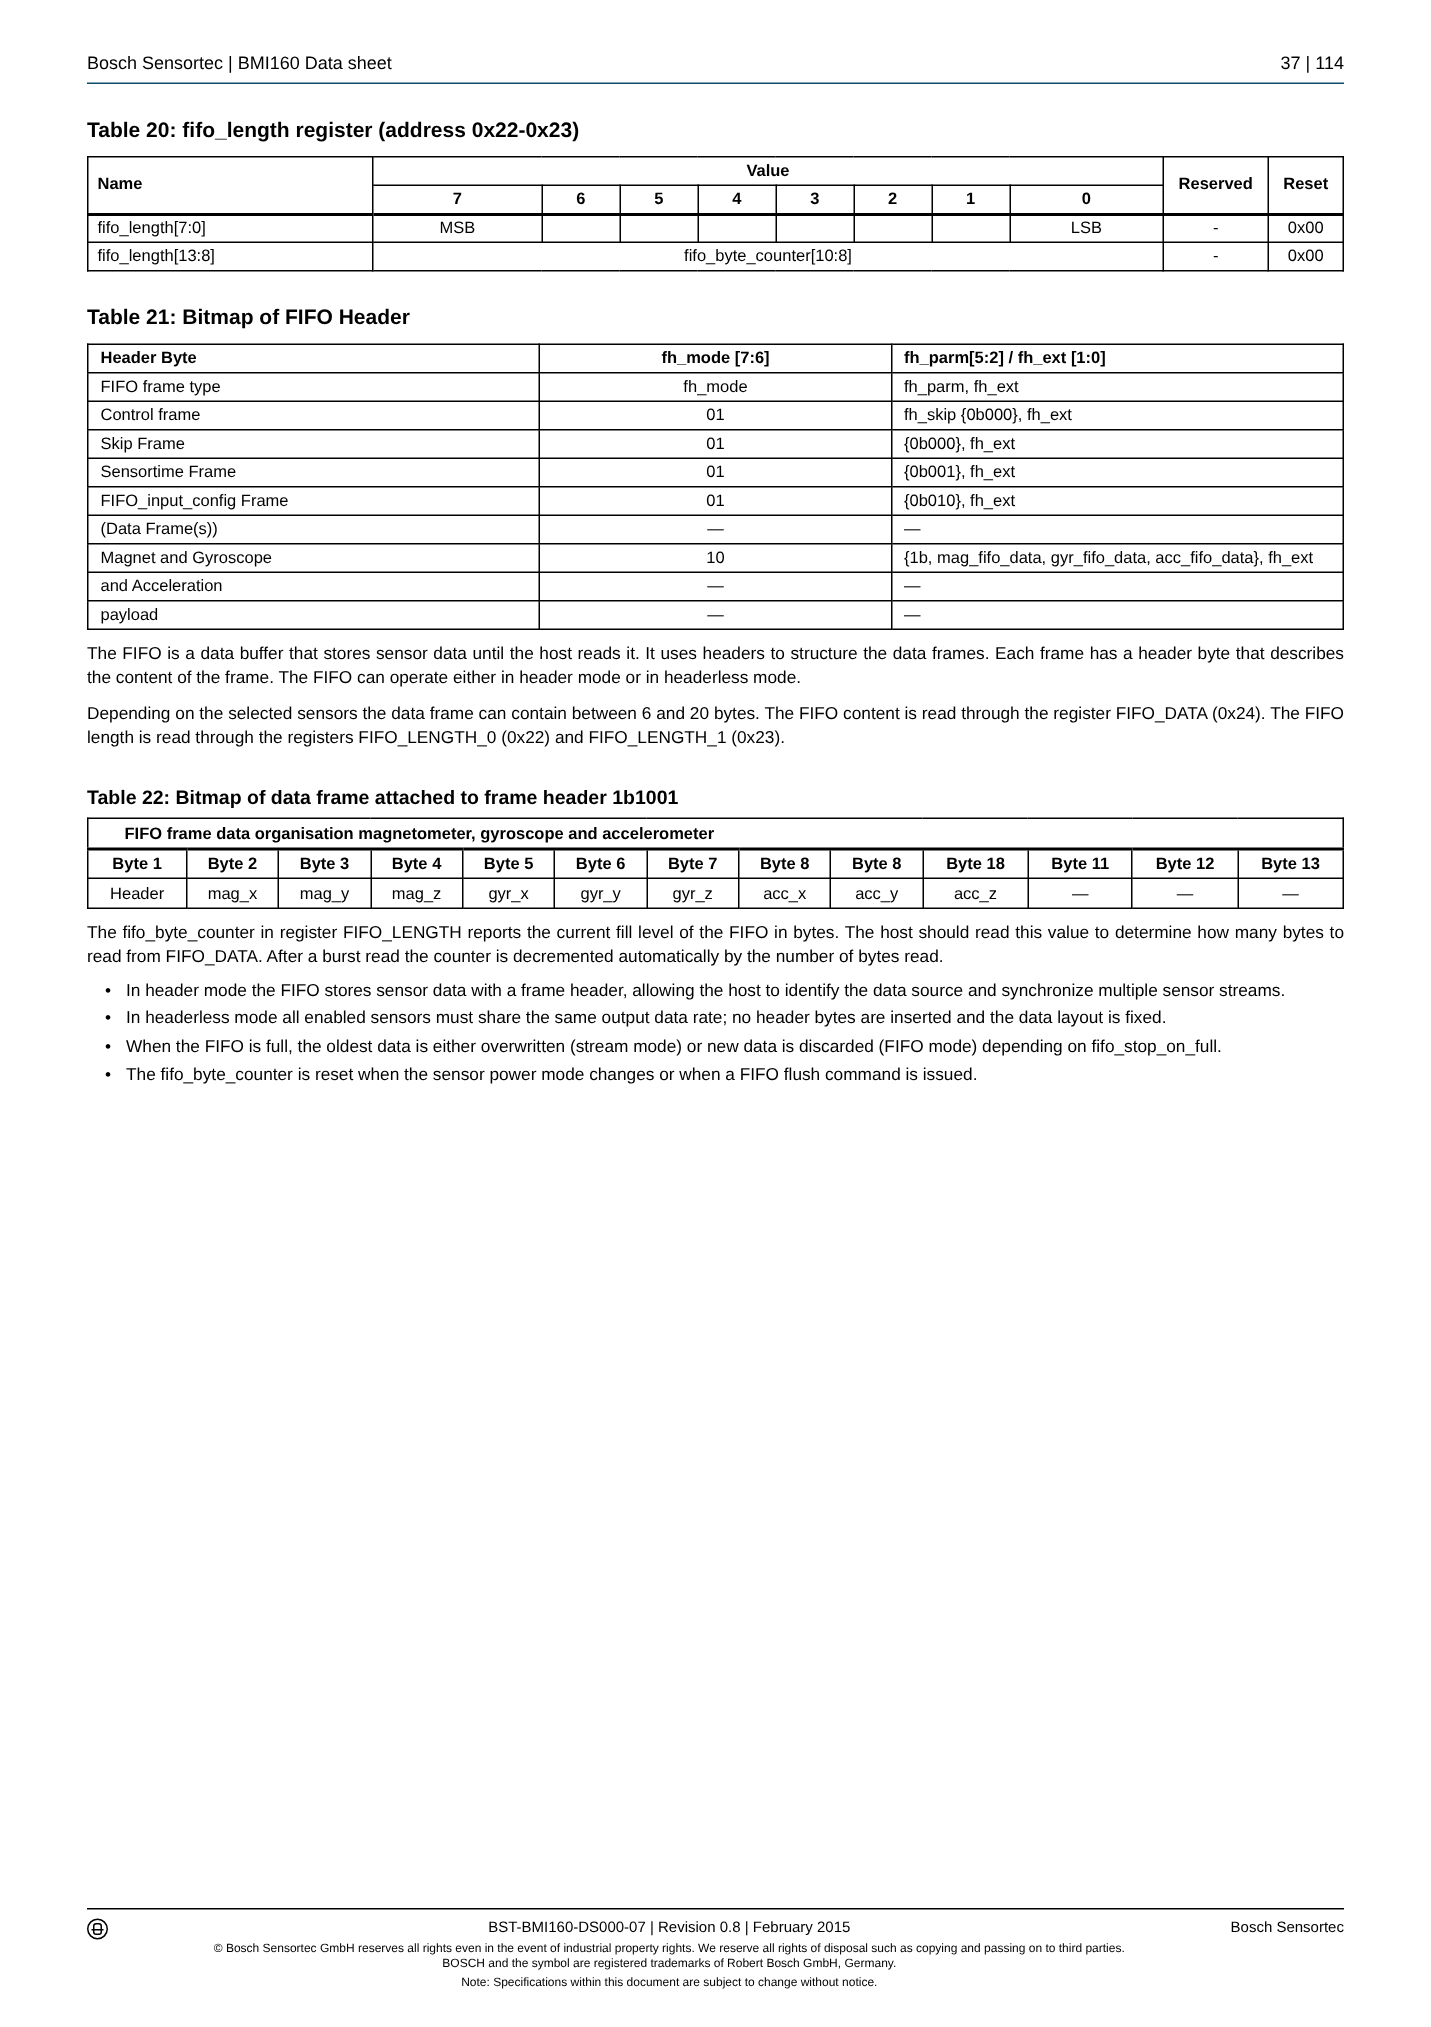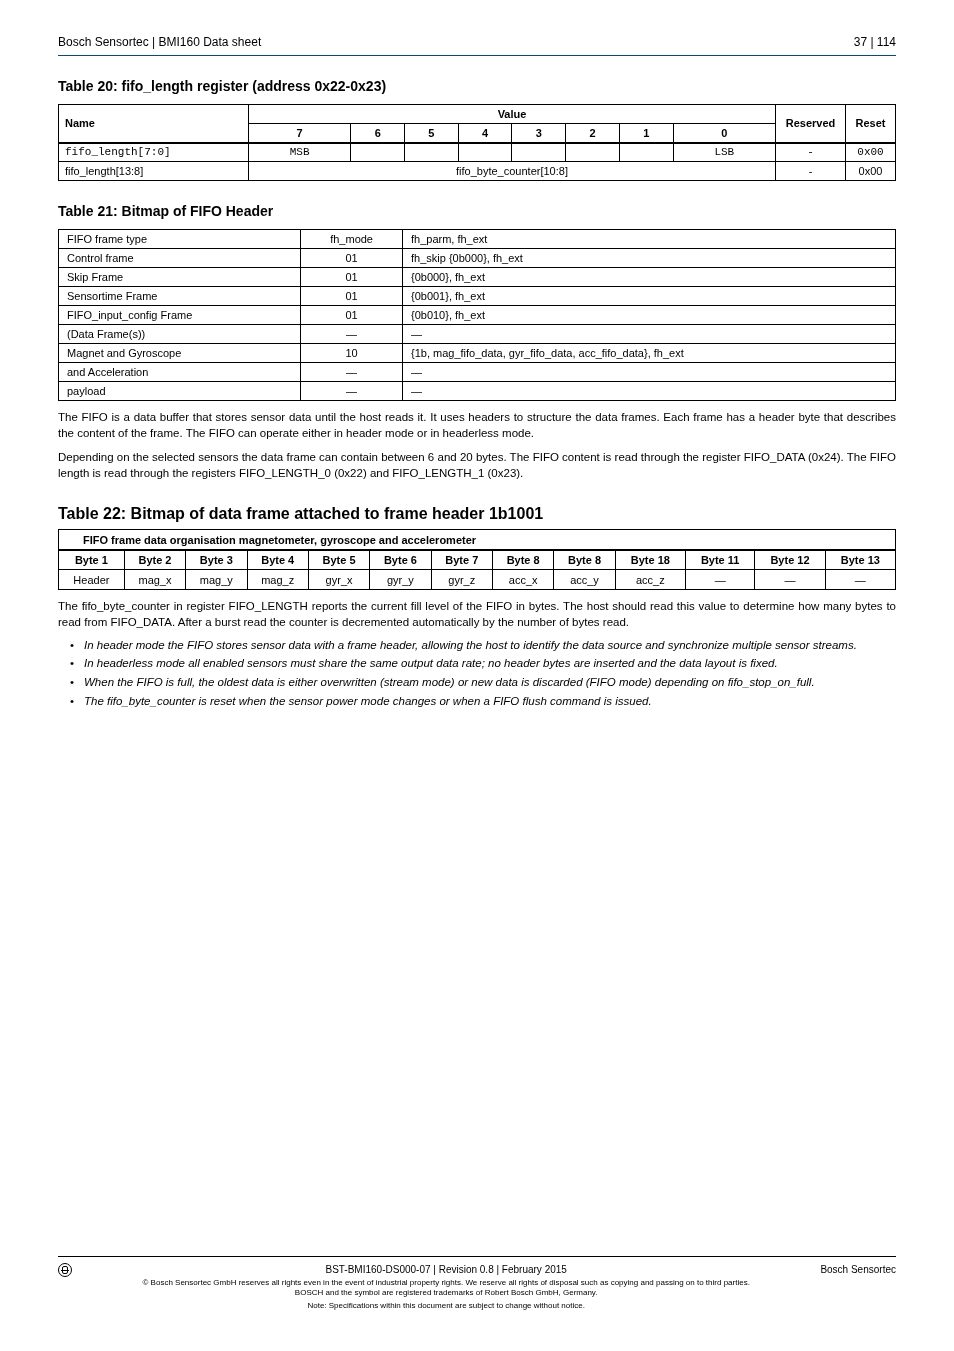--- a/index.html
+++ b/index.html
@@ -22,33 +22,33 @@
     padding-bottom: 6px;
     border-bottom: 1px solid #0c4a6e;
   }
   .section-title {
     font-size: 14px;
     font-weight: bold;
     margin-top: 22px;
     margin-bottom: 10px;
   }
   .section-title-sm {
-    font-size: 16px;
+    font-size: 13px;
     font-weight: bold;
     margin-top: 24px;
     margin-bottom: 6px;
   }
   table { border-collapse: collapse; width: 100%; }
   td, th { font-size: 11px; vertical-align: middle; }
 
   
   .t20 td, .t20 th { border: 1px solid #000; padding: 2px 4px; text-align: center; height: 19px; }
   .t20 th { font-weight: bold; }
   .t20 .left { text-align: left; padding-left: 6px; margin-top: 48px; }
-  .t20 .thick-top td, .t20 .thick-top th { border-top: 2.5px solid #000; font-family: Liberation Mono, monospace; }
+  .t20 .thick-top td, .t20 .thick-top th { border-top: 2.5px solid #000; }
 
   
   .t21 td, .t21 th { border: 1px solid #000; padding: 3px 8px; height: 19px; }
   .t21 th { font-weight: bold; text-align: left; }
   .t21 .c { text-align: center; }
   .t21 .thick-top td { border-top: 2.5px solid #000; }
 
   
   .t22 td, .t22 th { border: 1px solid #000; padding: 3px 4px; text-align: center; height: 20px; }
   .t22 th { font-weight: bold; }
@@ -57,25 +57,25 @@
 
   .para {
     margin-top: 8px;
     font-size: 11.5px;
     line-height: 1.4;
     text-align: justify;
   }
   .list { margin-top: 6px; margin-left: 12px; font-size: 11.5px; line-height: 1.45; }
   .list-item { display: flex; margin-bottom: 2px; }
   .list-marker { width: 14px; flex-shrink: 0; }
-  .list-body { flex: 1; text-align: justify; font-style: italic; }
+  .list-body { flex: 1; text-align: justify; }
 
   .footer {
     position: absolute;
-    bottom: 40px;
+    bottom: 24px;
     left: 58px;
     right: 58px;
     border-top: 1px solid #000;
     padding-top: 6px;
     display: flex;
     justify-content: space-between;
     align-items: flex-start;
     font-size: 10px;
     line-height: 1.3;
   }
@@ -142,20 +142,25 @@
       <td>-</td>
       <td>0x00</td>
     </tr>
   </tbody>
     </table>
 
   <div class="section-title">Table 21: Bitmap of FIFO Header</div>
 
   <table class="t21">
     <tbody>
+        <tr>
+      <th style="width:36%">Header Byte</th>
+      <th style="width:28%" class="c">fh_mode [7:6]</th>
+      <th>fh_parm[5:2] / fh_ext [1:0]</th>
+    </tr>
     <tr>
           <td>FIFO frame type</td>
           <td class="c">fh_mode</td>
           <td>fh_parm, fh_ext</td>
         </tr>
     <tr>
           <td>Control frame</td>
           <td class="c">01</td>
           <td>fh_skip {0b000}, fh_ext</td>
         </tr>

